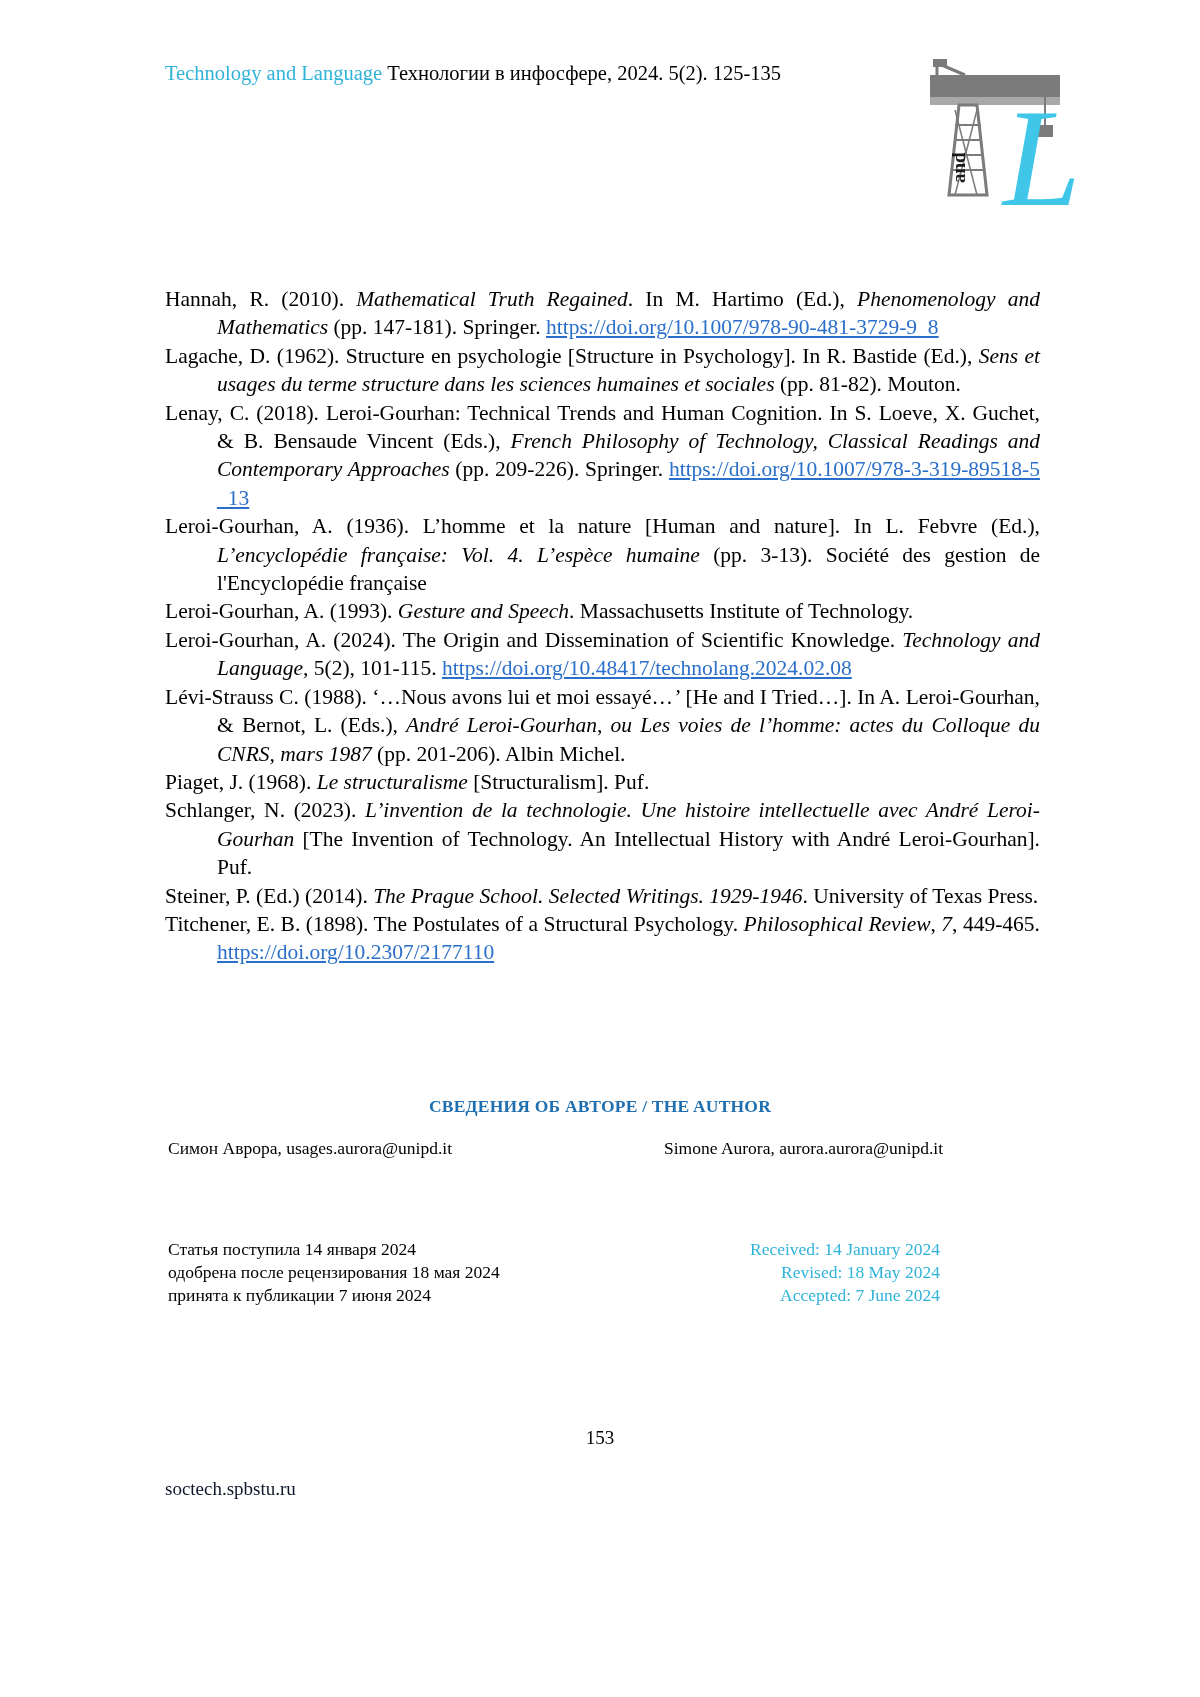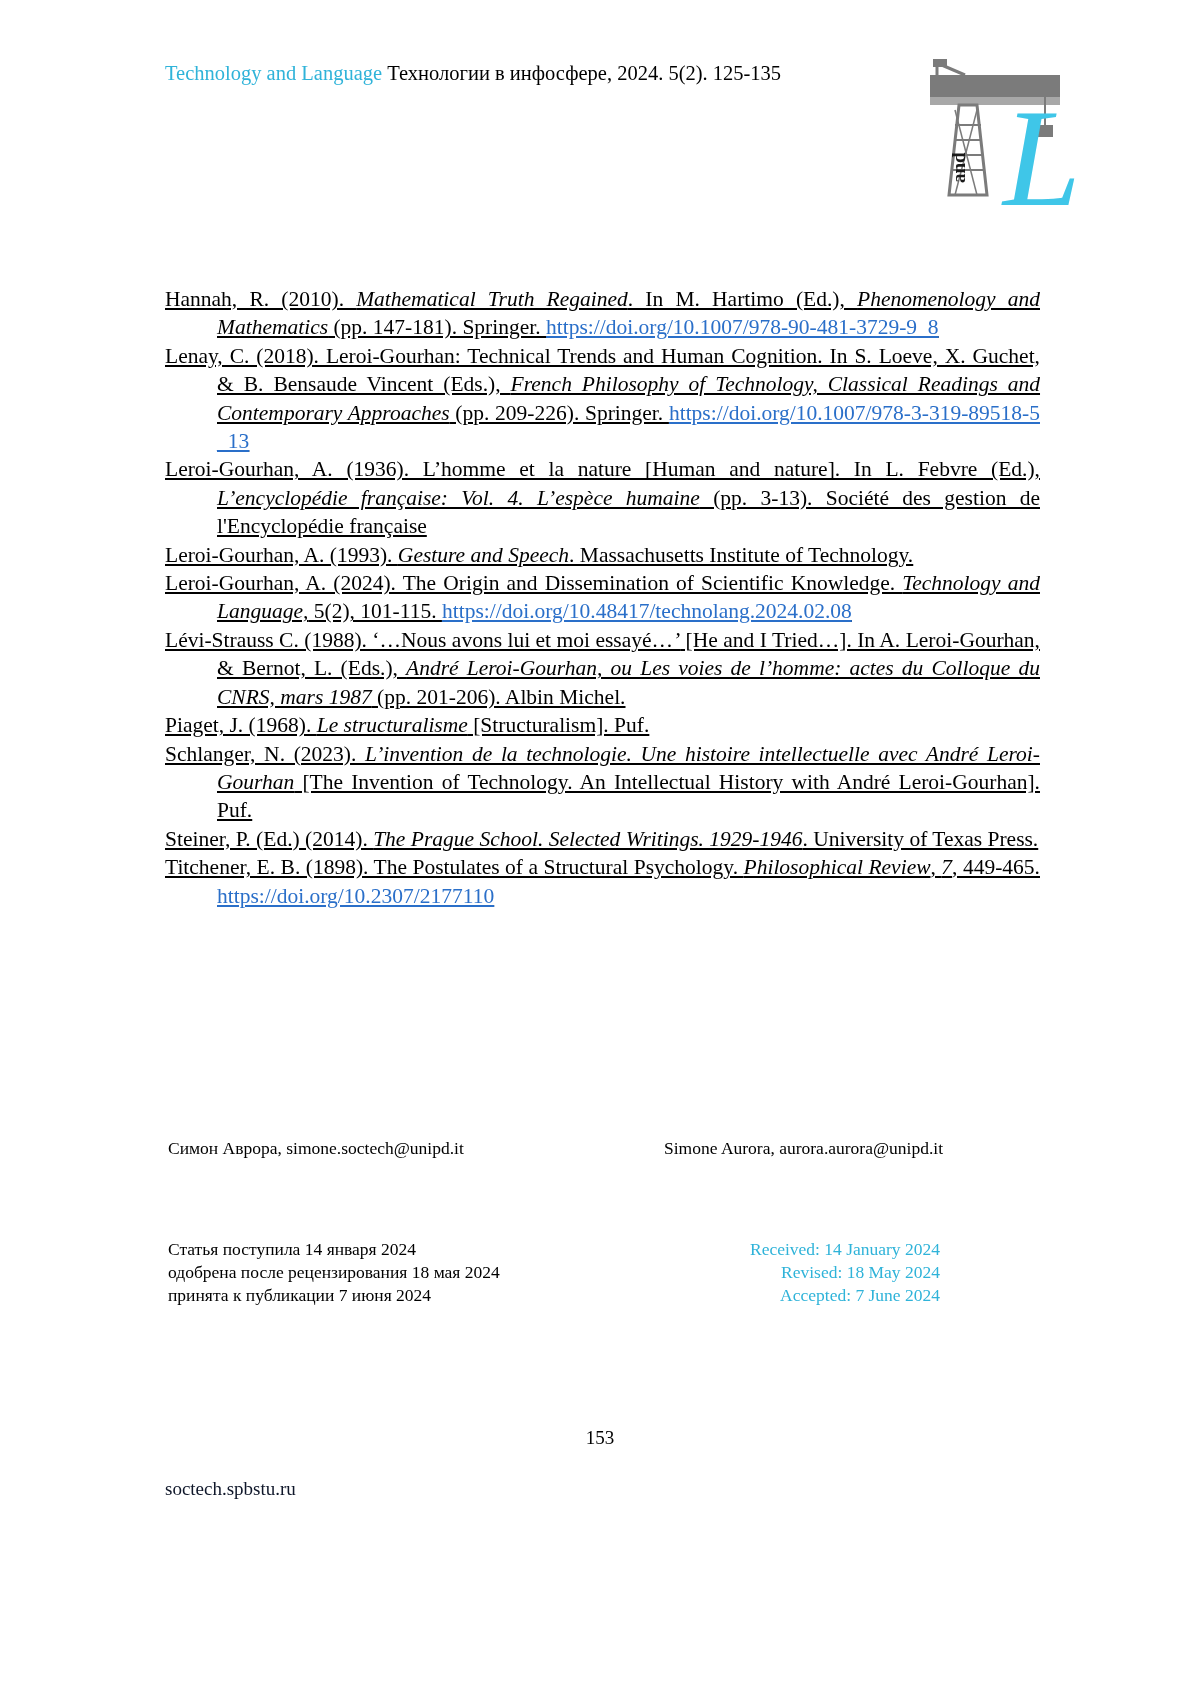--- a/index.html
+++ b/index.html
@@ -50,21 +50,20 @@
 
   
   .refs {
     position: absolute;
     top: 285px;
     left: 165px;
     width: 875px;
     font-size: 21.5px;
     line-height: 28.4px;
     text-align: justify;
-    text-decoration: underline;
   }
   .ref {
     margin: 0 0 0 0;
     padding-left: 52px;
     text-indent: -52px;
   }
   .ref i { font-style: italic; }
   .lnk {
     color: #2a6fc9;
     text-decoration: underline;
@@ -162,32 +161,34 @@
       <rect x="112" y="70" width="16" height="12" fill="#7b7b7b"></rect>
 
       <text x="78" y="150" font-family="'Liberation Serif', serif" font-size="140" font-style="italic" fill="#3fc6e8">L</text>
 
       <text x="40" y="128" font-family="'Liberation Serif', serif" font-size="19" font-weight="bold" fill="#1a1a1a" transform="rotate(-90 40 128)">and</text>
     </svg>
   </div>
 
   <div class="refs">
       <p class="ref" id="ref-hannah-2010"><span>Hannah, R. (2010). </span><i>Mathematical Truth Regained</i><span>. In M. Hartimo (Ed.), </span><i>Phenomenology and Mathematics</i><span> (pp. 147-181). Springer. </span><a class="lnk" href="#">https://doi.org/10.1007/978-90-481-3729-9_8</a></p>
+      <p class="ref" id="ref-lagache-1962"><span>Lagache, D. (1962). Structure en psychologie [Structure in Psychology]. In R. Bastide (Ed.), </span><i>Sens et usages du terme structure dans les sciences humaines et sociales</i><span> (pp. 81-82). Mouton.</span></p>
       <p class="ref" id="ref-lenay-2018"><span>Lenay, C. (2018). Leroi-Gourhan: Technical Trends and Human Cognition. In S. Loeve, X. Guchet, &amp; B. Bensaude Vincent (Eds.), </span><i>French Philosophy of Technology, Classical Readings and Contemporary Approaches</i><span> (pp. 209-226). Springer. </span><a class="lnk" href="#">https://doi.org/10.1007/978-3-319-89518-5_13</a></p>
       <p class="ref" id="ref-leroi-gourhan-1936"><span>Leroi-Gourhan, A. (1936). L’homme et la nature [Human and nature]. In L. Febvre (Ed.), </span><i>L’encyclopédie française: Vol. 4. L’espèce humaine</i><span> (pp. 3-13). Société des gestion de l'Encyclopédie française</span></p>
       <p class="ref" id="ref-leroi-gourhan-1993"><span>Leroi-Gourhan, A. (1993). </span><i>Gesture and Speech</i><span>. Massachusetts Institute of Technology.</span></p>
       <p class="ref" id="ref-leroi-gourhan-2024"><span>Leroi-Gourhan, A. (2024). The Origin and Dissemination of Scientific Knowledge. </span><i>Technology and Language,</i><span> 5(2), 101-115. </span><a class="lnk" href="#">https://doi.org/10.48417/technolang.2024.02.08</a></p>
       <p class="ref" id="ref-levi-strauss-1988"><span>Lévi-Strauss C. (1988). ‘…Nous avons lui et moi essayé…</span><i>’</i><span> [He and I Tried…]. In A. Leroi-Gourhan, &amp; Bernot, L. (Eds.), </span><i>André Leroi-Gourhan, ou Les voies de l’homme: actes du Colloque du CNRS, mars 1987</i><span> (pp. 201-206). Albin Michel.</span></p>
       <p class="ref" id="ref-piaget-1968"><span>Piaget, J. (1968). </span><i>Le structuralisme</i><span> [Structuralism]. Puf.</span></p>
       <p class="ref" id="ref-schlanger-2023"><span>Schlanger, N. (2023). </span><i>L’invention de la technologie. Une histoire intellectuelle avec André Leroi-Gourhan</i><span> [The Invention of Technology. An Intellectual History with André Leroi-Gourhan]. Puf.</span></p>
       <p class="ref" id="ref-steiner-2014"><span>Steiner, P. (Ed.) (2014). </span><i>The Prague School. Selected Writings. 1929-1946</i><span>. University of Texas Press.</span></p>
       <p class="ref" id="ref-titchener-1898"><span>Titchener, E. B. (1898). The Postulates of a Structural Psychology. </span><i>Philosophical Review</i><span>, </span><i>7</i><span>, 449-465. </span><a class="lnk" href="#">https://doi.org/10.2307/2177110</a></p>
     </div>
 
-  <div class="author-ru">Симон Аврора, simone.soctech@unipd.it</div>
+  <div class="author-heading">СВЕДЕНИЯ ОБ АВТОРЕ / THE AUTHOR</div>
+  <div class="author-ru">Симон Аврора, usages.aurora@unipd.it</div>
   <div class="author-en">Simone Aurora, aurora.aurora@unipd.it</div>
 
   <div class="dates-ru">
       <div>Статья поступила 14 января 2024</div>
       <div>одобрена после рецензирования 18 мая 2024</div>
       <div>принята к публикации 7 июня 2024</div>
     </div>
   <div class="dates-en">
       <div>Received: 14 January 2024</div>
       <div>Revised: 18 May 2024</div>

